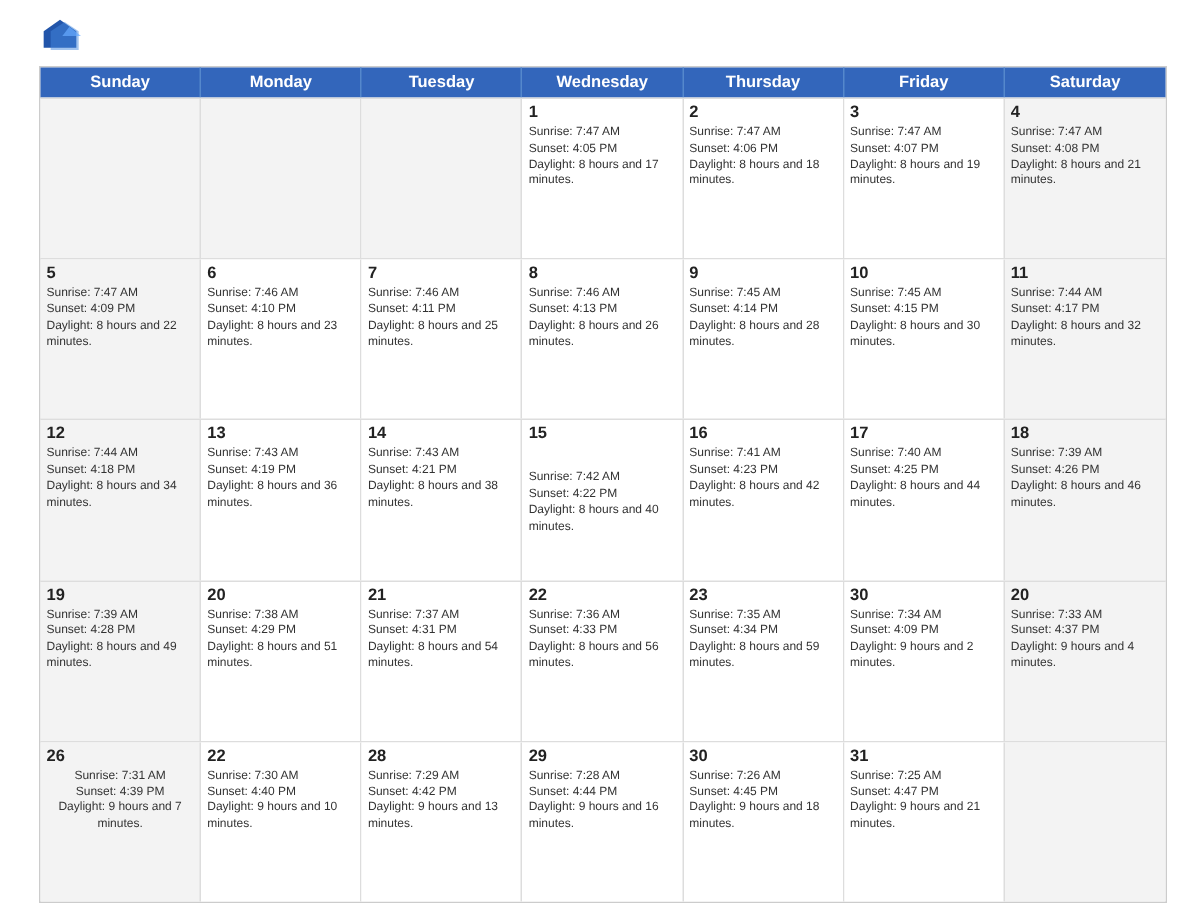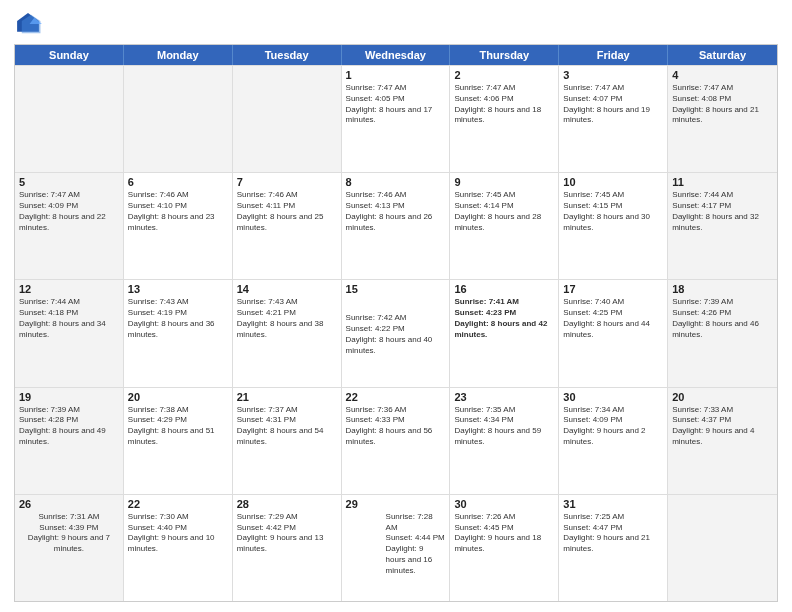--- a/index.html
+++ b/index.html
@@ -6,21 +6,21 @@
     body {
       font-family: Arial, sans-serif;
       background: #fff;
       width: 792px;
       height: 612px;
       overflow: hidden;
     }
     .page {
       width: 792px;
       height: 612px;
-      padding: 10px 14px 10px 14px;
+      padding: 10px 14px 10px 26px;
       display: flex;
       flex-direction: column;
     }
     .header {
       display: flex;
       align-items: flex-start;
       justify-content: space-between;
       margin-bottom: 6px;
     }
     .logo {
@@ -235,21 +235,21 @@
 Daylight: 8 hours and 38 minutes.</div>
           </div>
           <div class="cal-cell">
             <div class="day-num">15</div>
             <div class="cell-text" style="white-space: pre-line; margin-top: 18px;">Sunrise: 7:42 AM
 Sunset: 4:22 PM
 Daylight: 8 hours and 40 minutes.</div>
           </div>
           <div class="cal-cell">
             <div class="day-num">16</div>
-            <div class="cell-text" style="white-space: pre-line; font-weight: bold;">Sunrise: 7:41 AM
+            <div class="cell-text" style="white-space: pre-line;">Sunrise: 7:41 AM
 Sunset: 4:23 PM
 Daylight: 8 hours and 42 minutes.</div>
           </div>
           <div class="cal-cell">
             <div class="day-num">17</div>
             <div class="cell-text" style="white-space: pre-line;">Sunrise: 7:40 AM
 Sunset: 4:25 PM
 Daylight: 8 hours and 44 minutes.</div>
           </div>
           <div class="cal-cell shaded">
@@ -317,21 +317,21 @@
 Daylight: 9 hours and 10 minutes.</div>
           </div>
           <div class="cal-cell">
             <div class="day-num">28</div>
             <div class="cell-text" style="white-space: pre-line;">Sunrise: 7:29 AM
 Sunset: 4:42 PM
 Daylight: 9 hours and 13 minutes.</div>
           </div>
           <div class="cal-cell">
             <div class="day-num">29</div>
-            <div class="cell-text" style="white-space: pre-line; margin-left: 40px;">Sunrise: 7:28 AM
+            <div class="cell-text" style="white-space: pre-line;">Sunrise: 7:28 AM
 Sunset: 4:44 PM
 Daylight: 9 hours and 16 minutes.</div>
           </div>
           <div class="cal-cell">
             <div class="day-num">30</div>
             <div class="cell-text" style="white-space: pre-line;">Sunrise: 7:26 AM
 Sunset: 4:45 PM
 Daylight: 9 hours and 18 minutes.</div>
           </div>
           <div class="cal-cell">

